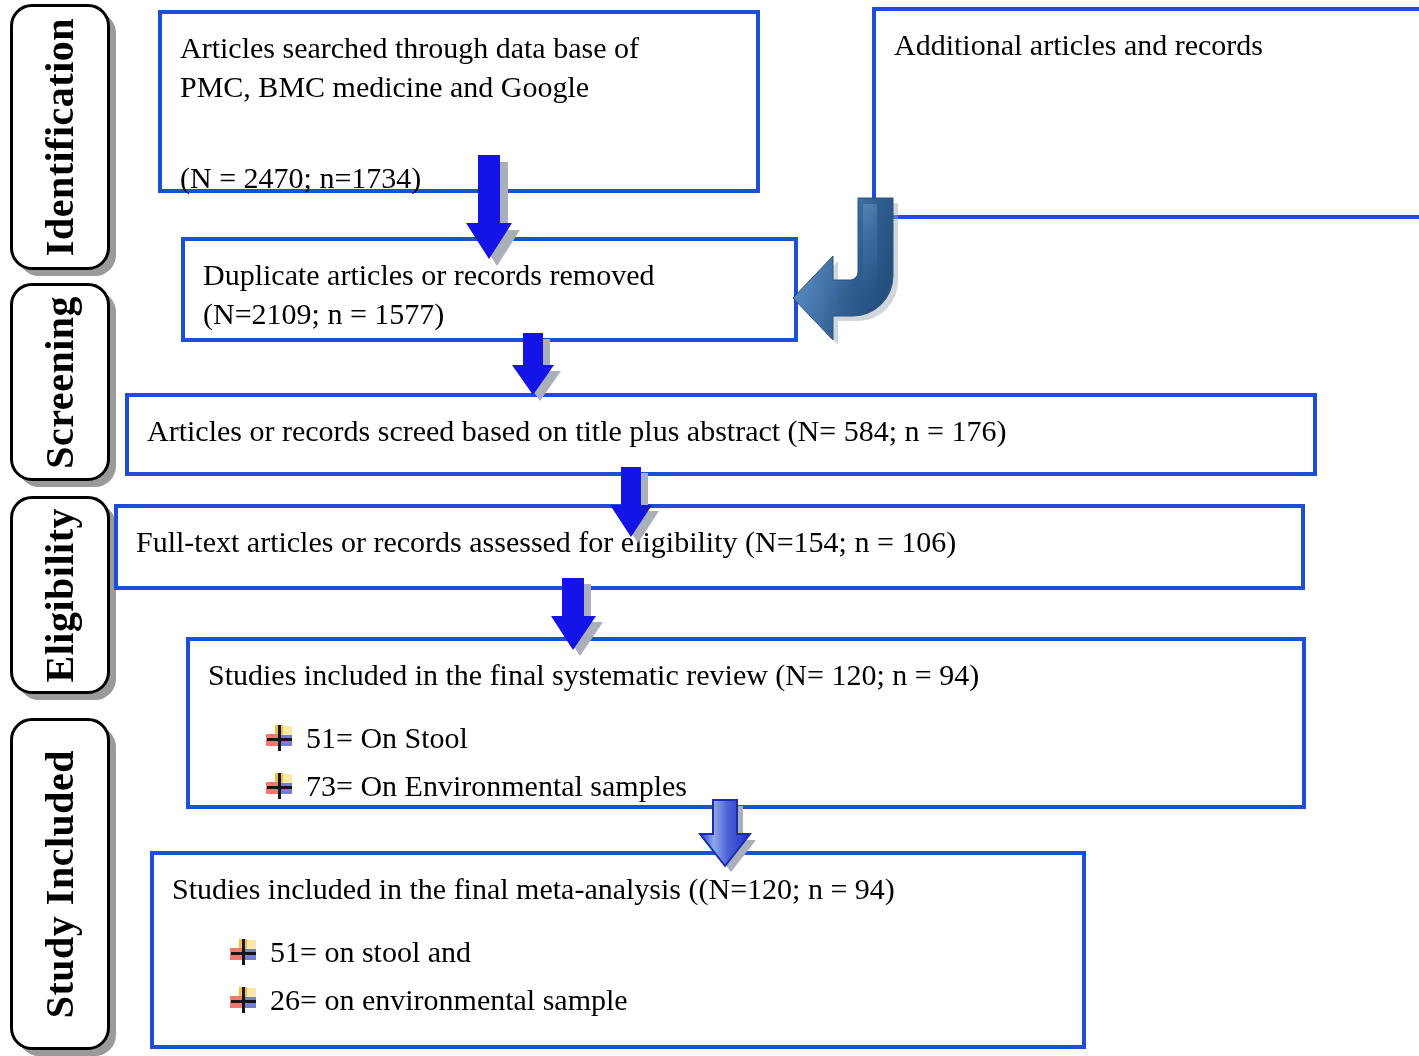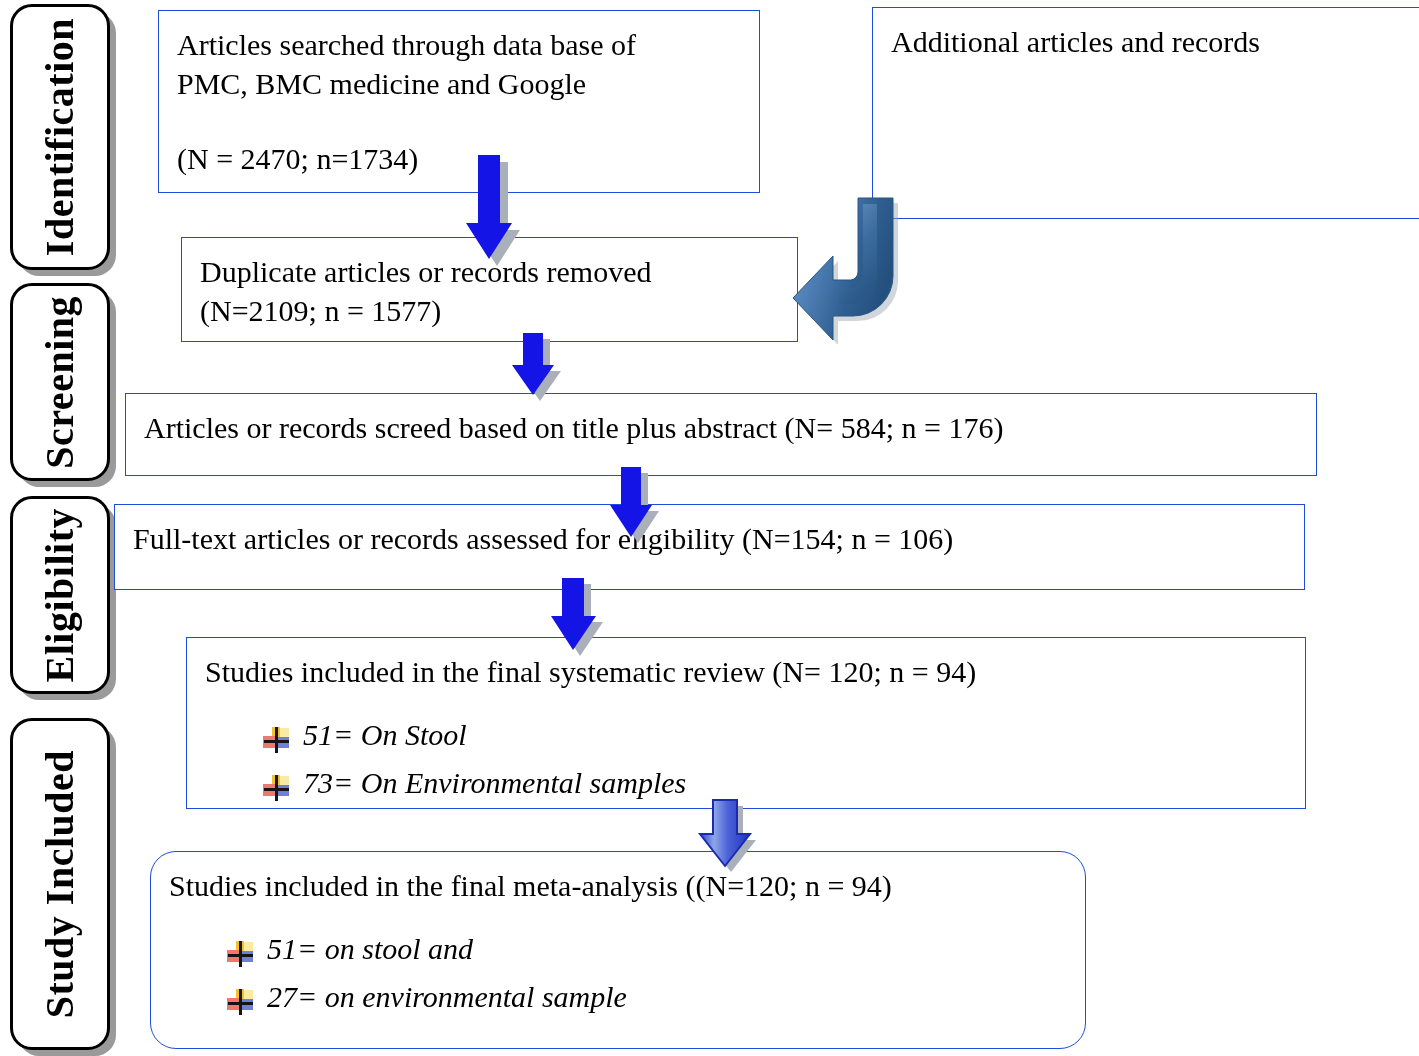--- a/index.html
+++ b/index.html
@@ -38,43 +38,42 @@
     letter-spacing: 0.5px;
     line-height: 1;
     color: #000000;
     white-space: nowrap;
   }
 
   
   .fbox {
     position: absolute;
     box-sizing: border-box;
-    border: 1px solid #1d4ed8;
+    border: 4px solid #1d4ed8;
     background: #ffffff;
     padding: 14px 18px;
     color: #000000;
     font-size: 30px;
     line-height: 1.30;
   }
   .fbox p { margin: 0; }
-  .fbox p.gap { margin-top: 36px; }
+  .fbox p.gap { margin-top: 52px; }
 
   
   .bul-list {
     margin: 26px 0 0 58px;
     padding: 0;
     list-style: none;
   }
   .bul-list li {
     display: flex;
-    align-items: flex-end;
+    align-items: center;
     margin-bottom: 12px;
     font-size: 30px;
     line-height: 1.2;
-    font-style: italic;
   }
   .bul-icon {
     position: relative;
     width: 26px;
     height: 26px;
     margin-right: 14px;
     flex: 0 0 26px;
   }
   .bul-icon i {
     position: absolute;
@@ -164,21 +163,21 @@
             <i class="bq3"></i>
             <i class="bq4"></i>
             <i class="bcv"></i>
             <i class="bch"></i>
         </span>
         <span>73= On Environmental samples</span>
       </li>
     </ul>
   </div>
 
-  <div class="fbox" style="left:150px; top:851px; width:936px; height:198px;border-radius:26px;">
+  <div class="fbox" style="left:150px; top:851px; width:936px; height:198px;">
     <p>Studies included in the final meta-analysis ((N=120; n = 94)</p>
     <ul class="bul-list">
       <li>
         <span class="bul-icon">
           <i class="bq1"></i>
             <i class="bq2"></i>
             <i class="bq3"></i>
             <i class="bq4"></i>
             <i class="bcv"></i>
             <i class="bch"></i>
@@ -187,21 +186,21 @@
       </li>
       <li>
         <span class="bul-icon">
           <i class="bq1"></i>
             <i class="bq2"></i>
             <i class="bq3"></i>
             <i class="bq4"></i>
             <i class="bcv"></i>
             <i class="bch"></i>
         </span>
-        <span>27= on environmental sample</span>
+        <span>26= on environmental sample</span>
       </li>
     </ul>
   </div>
 
   <div class="arrow" style="left:466px; top:155px;">
     <svg width="62" height="122" viewBox="0 0 62 122">
       <g transform="translate(8,7)">
         <path d="M12 0 H34 V68 H46 L23 104 L0 68 H12 Z" fill="#A9B0BA"></path>
       </g>
       <g>

